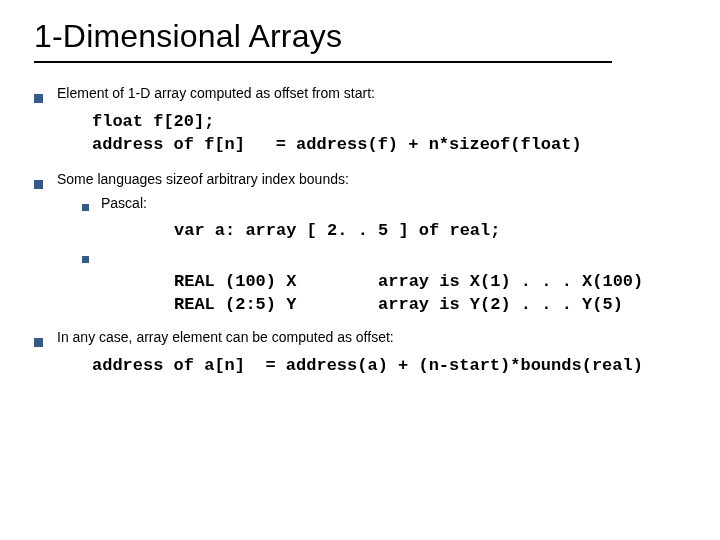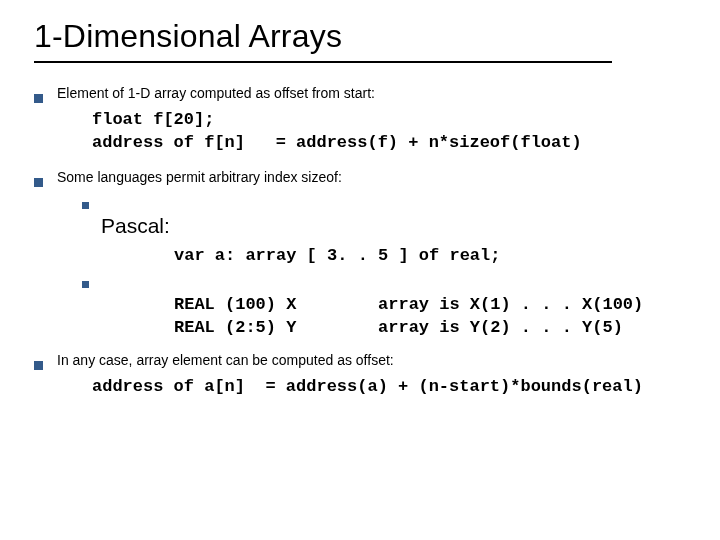--- a/index.html
+++ b/index.html
@@ -48,29 +48,29 @@
     width: 7px;
     height: 7px;
     margin-top: 9px;
     margin-right: 12px;
   }
   .btext {
     font-size: 14px;
     line-height: 1.25;
   }
   .btext.sub {
-    font-size: 21px;
-    margin-top: 20px;
+    font-size: 14px;
   }
   .code {
     font-family: "Courier New", Courier, monospace;
     font-weight: bold;
     font-size: 17px;
     white-space: pre;
     line-height: 1.35;
+    margin-top: 8px;
   }
   .indent1 { margin-left: 58px; }
   .indent2 { margin-left: 92px; }
   .block  { margin-bottom: 14px; }
   .block.tight { margin-bottom: 8px; }
   .sub-bullets { margin-left: 48px; }
 </style>
 </head>
 <body>
 
@@ -84,30 +84,30 @@
       <div class="sq"></div>
       <div class="btext">Element of 1-D array computed as offset from start:</div>
     </div>
     <div class="code indent1">float f[20];
 address of f[n]   = address(f) + n*sizeof(float)</div>
   </div>
 
   <div class="block tight">
     <div class="bullet-row">
       <div class="sq"></div>
-      <div class="btext">Some languages permit arbitrary index sizeof:</div>
+      <div class="btext">Some languages sizeof arbitrary index bounds:</div>
     </div>
 
     <div class="sub-bullets">
 
       <div class="bullet-row">
         <div class="sq small"></div>
         <div class="btext sub">Pascal:</div>
       </div>
-      <div class="code indent2">var a: array [ 3. . 5 ] of real;</div>
+      <div class="code indent2">var a: array [ 2. . 5 ] of real;</div>
 
       <div class="bullet-row" style="margin-top:4px;">
         <div class="sq small"></div>
       </div>
       <div class="code indent2">REAL (100) X        array is X(1) . . . X(100)
 REAL (2:5) Y        array is Y(2) . . . Y(5)</div>
     </div>
   </div>
 
   <div class="block" style="margin-top:12px;">

